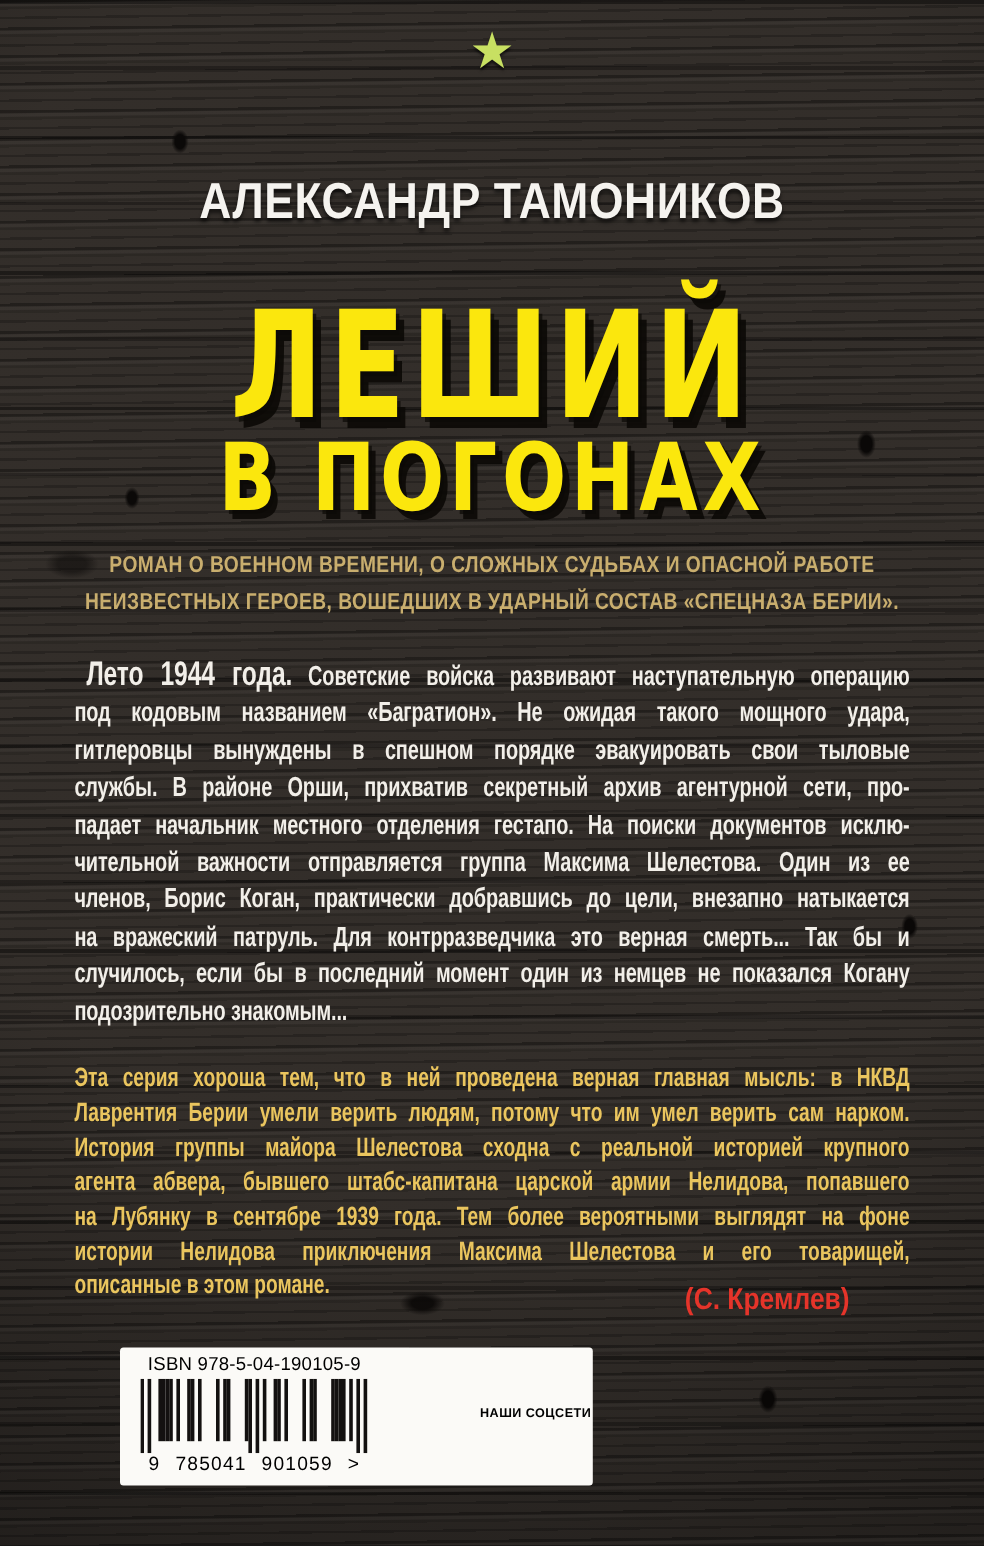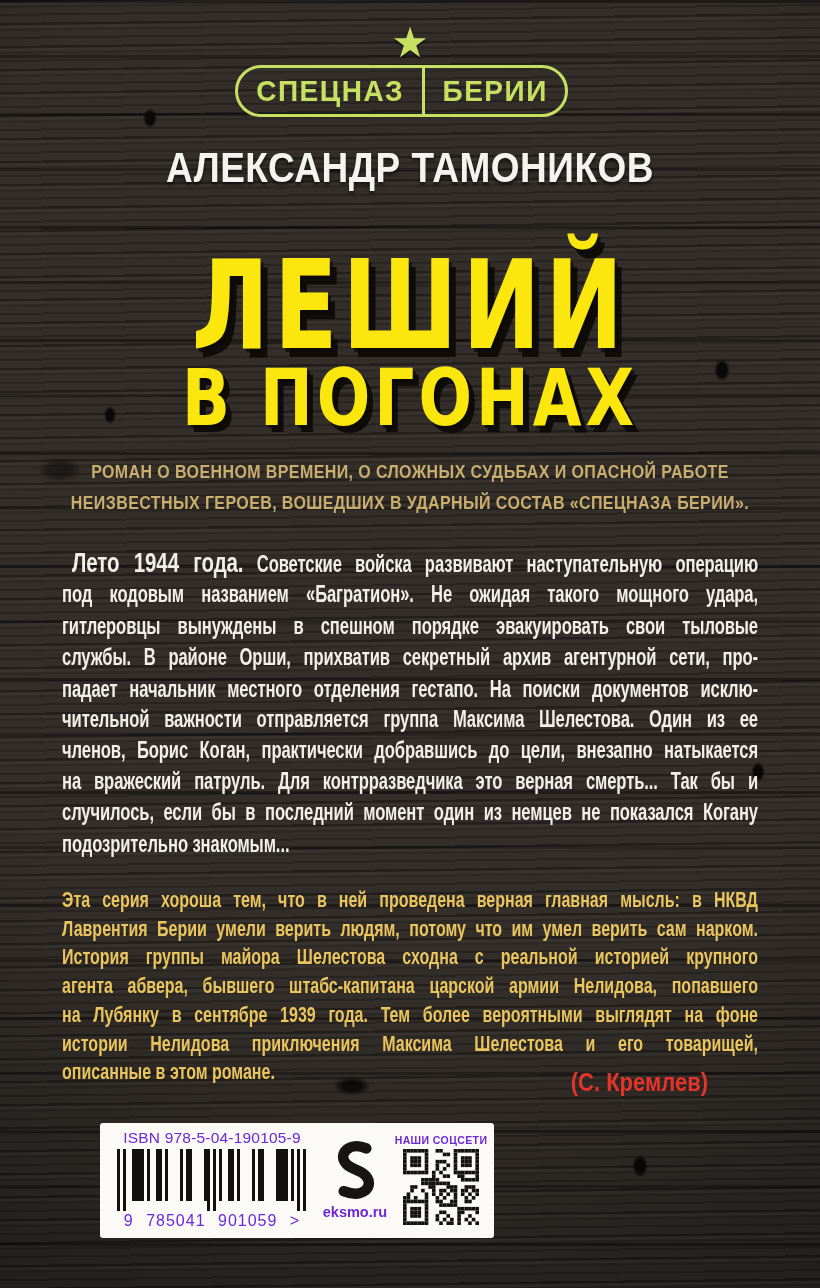--- a/index.html
+++ b/index.html
@@ -63,41 +63,36 @@
   .jl{text-align:justify;}
   .jl.jfull{text-align-last:justify;}
   .jl.jlast{text-align-last:left;}
   .firstline{padding-left:10px; box-sizing:border-box;}
 
   .signature{top:1068px; left:62px; width:696px; text-align:right; padding-right:50px; box-sizing:border-box;
     color:var(--red,#e5342a); font-weight:bold; font-size:22px; transform:scaleY(1.15); transform-origin:50% 0;}
 
   .isbnbox{left:100px; top:1123px; width:394px; height:115px; background:var(--paper,#fbfaf7);
     border-radius:3px; display:flex; align-items:center; justify-content:space-between;
-    padding:6px 12px 8px 14px; box-sizing:border-box; color:#6d28d9;}
+    padding:6px 12px 8px 14px; box-sizing:border-box; color:#000000;}
   .bcol{width:196px; display:flex; flex-direction:column; align-items:center;}
   .isbn-label{font-size:15.5px; letter-spacing:.2px; white-space:nowrap; margin-bottom:2px;}
   .digits{font-size:16px; letter-spacing:1px; word-spacing:7px; margin-top:1px; white-space:nowrap;text-align:center;}
   .ecol{width:86px; display:flex; flex-direction:column; align-items:center;}
   .site{font-size:14.5px; font-weight:bold; margin-top:2px;}
-  .qcol{width:82px; display:flex; flex-direction:column; align-items:center;}
+  .qcol{width:82px; display:flex; flex-direction:row; align-items:center;}
   .soc{font-size:10.5px; font-weight:bold; letter-spacing:.4px; margin-bottom:3px; white-space:nowrap;}
 </style>
 </head>
 <body>
 
 <div class="cover">
 
   <div class="abs ctr star">★</div>
 
-  <div class="abs badge">
-    <div class="cell l">СПЕЦНАЗ</div>
-    <div class="div"></div>
-    <div class="cell">БЕРИИ</div>
-  </div>
 
   <div class="abs ctr author">АЛЕКСАНДР ТАМОНИКОВ</div>
 
   <div class="abs ctr t1">ЛЕШИЙ</div>
   <div class="abs ctr t2">В ПОГОНАХ</div>
 
   <div class="abs ctr tagline">
       <div class="jfull">РОМАН О ВОЕННОМ ВРЕМЕНИ, О СЛОЖНЫХ СУДЬБАХ И ОПАСНОЙ РАБОТЕ</div>
       <div class="jlast">НЕИЗВЕСТНЫХ ГЕРОЕВ, ВОШЕДШИХ В УДАРНЫЙ СОСТАВ «СПЕЦНАЗА БЕРИИ».</div>
     </div>
@@ -158,26 +153,20 @@
           <rect x="144" y="0" width="3" height="52" fill="#131110"></rect>
           <rect x="159" y="0" width="3" height="52" fill="#131110"></rect>
           <rect x="162" y="0" width="3" height="52" fill="#131110"></rect>
           <rect x="165" y="0" width="3" height="52" fill="#131110"></rect>
           <rect x="168" y="0" width="3" height="52" fill="#131110"></rect>
           <rect x="174" y="0" width="3" height="52" fill="#131110"></rect>
           <rect x="180" y="0" width="3" height="62" fill="#131110"></rect>
           <rect x="186" y="0" width="3" height="62" fill="#131110"></rect>
         </svg>
       <div class="digits">9 785041 901059 &gt;</div>
-    </div>
-    <div class="ecol">
-      <svg width="50" height="62" viewBox="0 0 62 76">
-        <path d="M45 10 C 24 1 9 17 20 29 C 27 37 40 36 46 46 C 54 59 39 72 17 63" fill="none" stroke="#171412" stroke-width="13" stroke-linecap="round"></path>
-      </svg>
-      <div class="site">eksmo.ru</div>
     </div>
     <div class="qcol">
       <div class="soc">НАШИ СОЦСЕТИ</div>
       <svg id="qr" width="76" height="76" viewBox="0 0 76 76">
           <rect x="0.00" y="0.00" width="3.62" height="3.62" fill="#131110"></rect>
           <rect x="3.62" y="0.00" width="3.62" height="3.62" fill="#131110"></rect>
           <rect x="7.24" y="0.00" width="3.62" height="3.62" fill="#131110"></rect>
           <rect x="10.86" y="0.00" width="3.62" height="3.62" fill="#131110"></rect>
           <rect x="14.48" y="0.00" width="3.62" height="3.62" fill="#131110"></rect>
           <rect x="18.10" y="0.00" width="3.62" height="3.62" fill="#131110"></rect>

